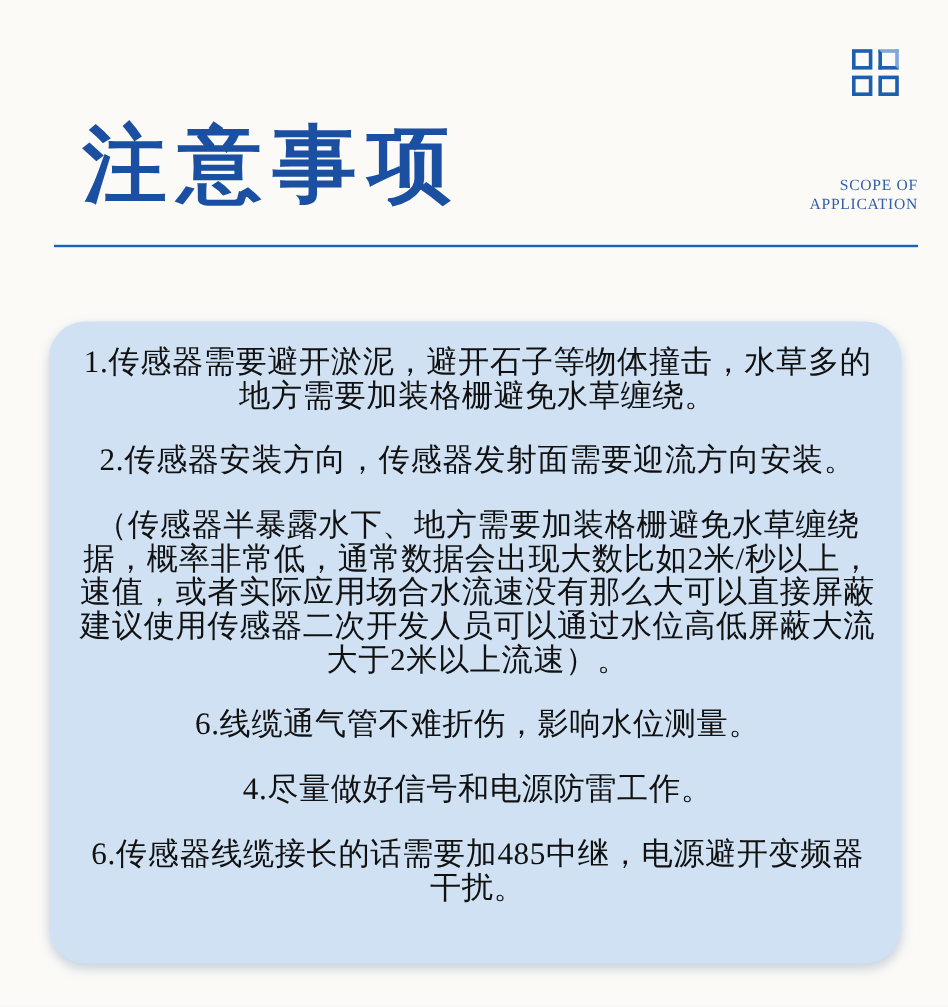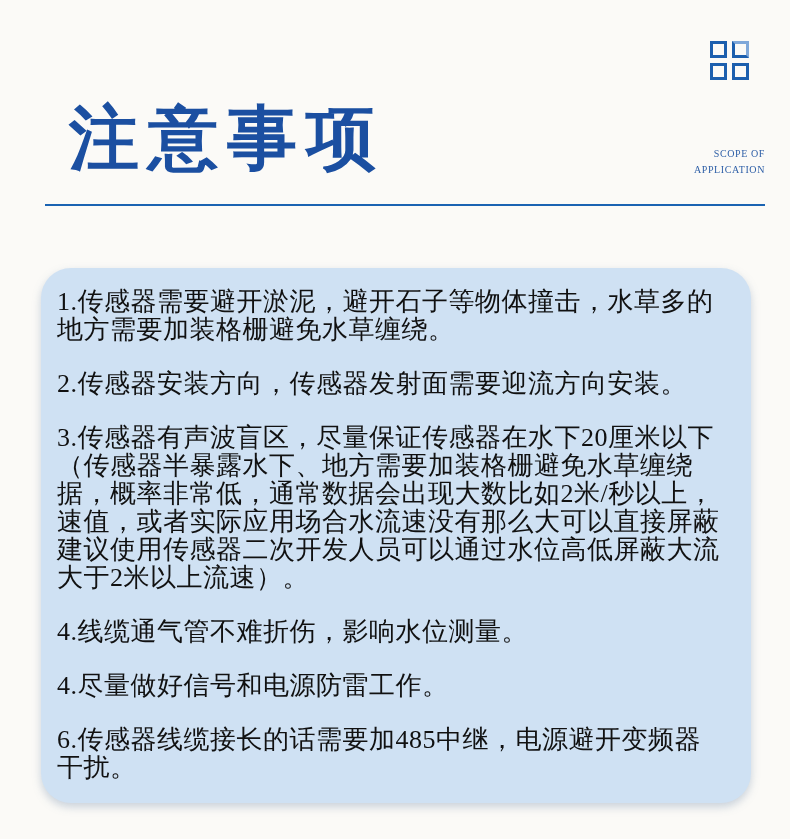--- a/index.html
+++ b/index.html
@@ -51,21 +51,21 @@
     white-space: nowrap;
   }
 
   
   .scope {
     position: absolute;
     right: 25px;
     top: 146px;
     text-align: right;
     color: #2e5fa7;
-    font-size: 10px;
+    font-size: 13px;
     line-height: 16px;
     letter-spacing: 0.6px;
   }
 
   
   .divider {
     position: absolute;
     left: 45px;
     top: 204px;
     width: 720px;
@@ -86,20 +86,21 @@
     padding: 20px 12px 0 16px;
     box-shadow: 0 4px 9px rgba(110, 135, 165, 0.35);
   }
 
   .note {
     margin: 0 0 26px 0;
     font-size: 26px;
     line-height: 28px;
     letter-spacing: 0.5px;
     color: #111111;
+    text-align: center;
   }
   .note .line {
     display: block;
     white-space: nowrap;
   }
 </style>
 </head>
 <body>
 
 <div class="page">
@@ -125,30 +126,29 @@
     <p class="note">
       <span class="line">1.传感器需要避开淤泥，避开石子等物体撞击，水草多的</span>
       <span class="line">地方需要加装格栅避免水草缠绕。</span>
     </p>
 
     <p class="note">
       <span class="line">2.传感器安装方向，传感器发射面需要迎流方向安装。</span>
     </p>
 
     <p class="note">
-      <span class="line">3.传感器有声波盲区，尽量保证传感器在水下20厘米以下</span>
       <span class="line">（传感器半暴露水下、地方需要加装格栅避免水草缠绕</span>
       <span class="line">据，概率非常低，通常数据会出现大数比如2米/秒以上，</span>
       <span class="line">速值，或者实际应用场合水流速没有那么大可以直接屏蔽</span>
       <span class="line">建议使用传感器二次开发人员可以通过水位高低屏蔽大流</span>
       <span class="line">大于2米以上流速）。</span>
     </p>
 
     <p class="note">
-      <span class="line">4.线缆通气管不难折伤，影响水位测量。</span>
+      <span class="line">6.线缆通气管不难折伤，影响水位测量。</span>
     </p>
 
     <p class="note">
       <span class="line">4.尽量做好信号和电源防雷工作。</span>
     </p>
 
     <p class="note">
       <span class="line">6.传感器线缆接长的话需要加485中继，电源避开变频器</span>
       <span class="line">干扰。</span>
     </p>

